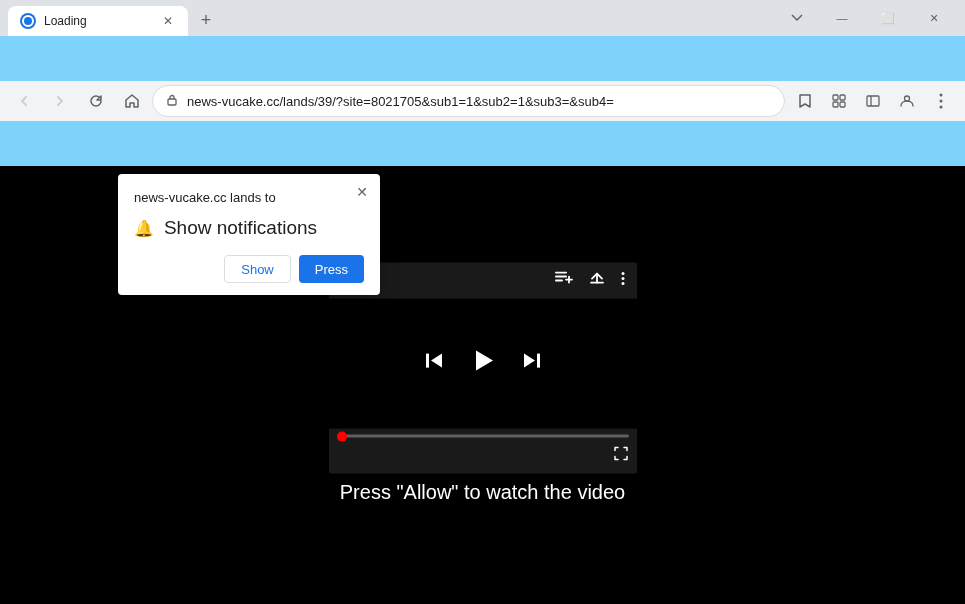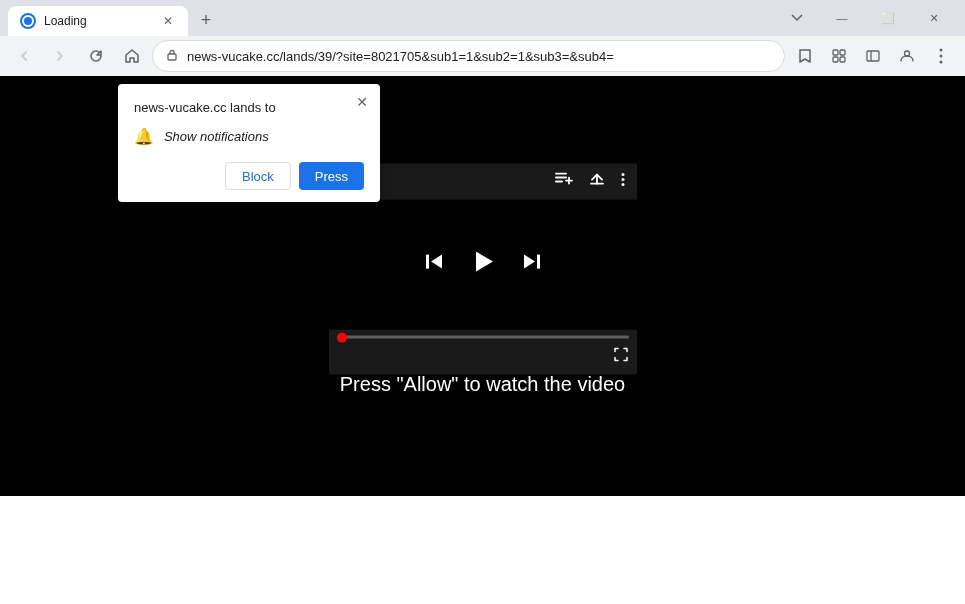--- a/index.html
+++ b/index.html
@@ -1,19 +1,19 @@
 <!DOCTYPE html>
 <html><head>
   <meta charset="utf-8">
   <style>
     * { margin: 0; padding: 0; box-sizing: border-box; }
     body { width: 965px; height: 604px; overflow: hidden; font-family: 'Segoe UI', Arial, sans-serif; background: #fff; }
 
     
-    .browser-window { width: 965px; height: 496px; display: flex; flex-direction: column; background: #7dd3fc; }
+    .browser-window { width: 965px; height: 604px; display: flex; flex-direction: column; background: #7dd3fc; gap: 45px; }
 
     
     .title-bar {
       height: 36px;
       background: #dee1e6;
       display: flex;
       align-items: center;
       padding: 0 8px;
       gap: 0;
       user-select: none;
@@ -190,23 +190,22 @@
       display: flex;
       align-items: center;
       gap: 10px;
       margin-bottom: 16px;
     }
     .bell-icon {
       color: #5f6368;
       font-size: 16px;
     }
     .notification-text {
-      font-size: 13px;
+      font-size: 19px;
       color: #202124;
-      font-style: italic;
     }
     .popup-buttons {
       display: flex;
       justify-content: flex-end;
       gap: 8px;
     }
     .popup-btn {
       height: 28px;
       padding: 0 16px;
       border-radius: 4px;
@@ -420,21 +419,21 @@
   <div class="page-content">
 
     <div class="notification-popup">
       <div class="popup-close">✕</div>
       <div class="popup-title">news-vucake.cc lands to</div>
       <div class="popup-notification-row">
         <span class="bell-icon">🔔</span>
         <span class="notification-text">Show notifications</span>
       </div>
       <div class="popup-buttons">
-        <button class="popup-btn allow-btn">Block</button>
+        <button class="popup-btn allow-btn">Show</button>
         <button class="popup-btn block-btn">Press</button>
       </div>
     </div>
 
     <div class="video-player">
       <div class="video-top-bar">
         <span class="video-collapse-icon">
           <svg width="16" height="10" viewBox="0 0 16 10" fill="white">
               <path d="M2 2l6 6 6-6" stroke="white" stroke-width="2" fill="none" stroke-linecap="round"></path>
             </svg>

